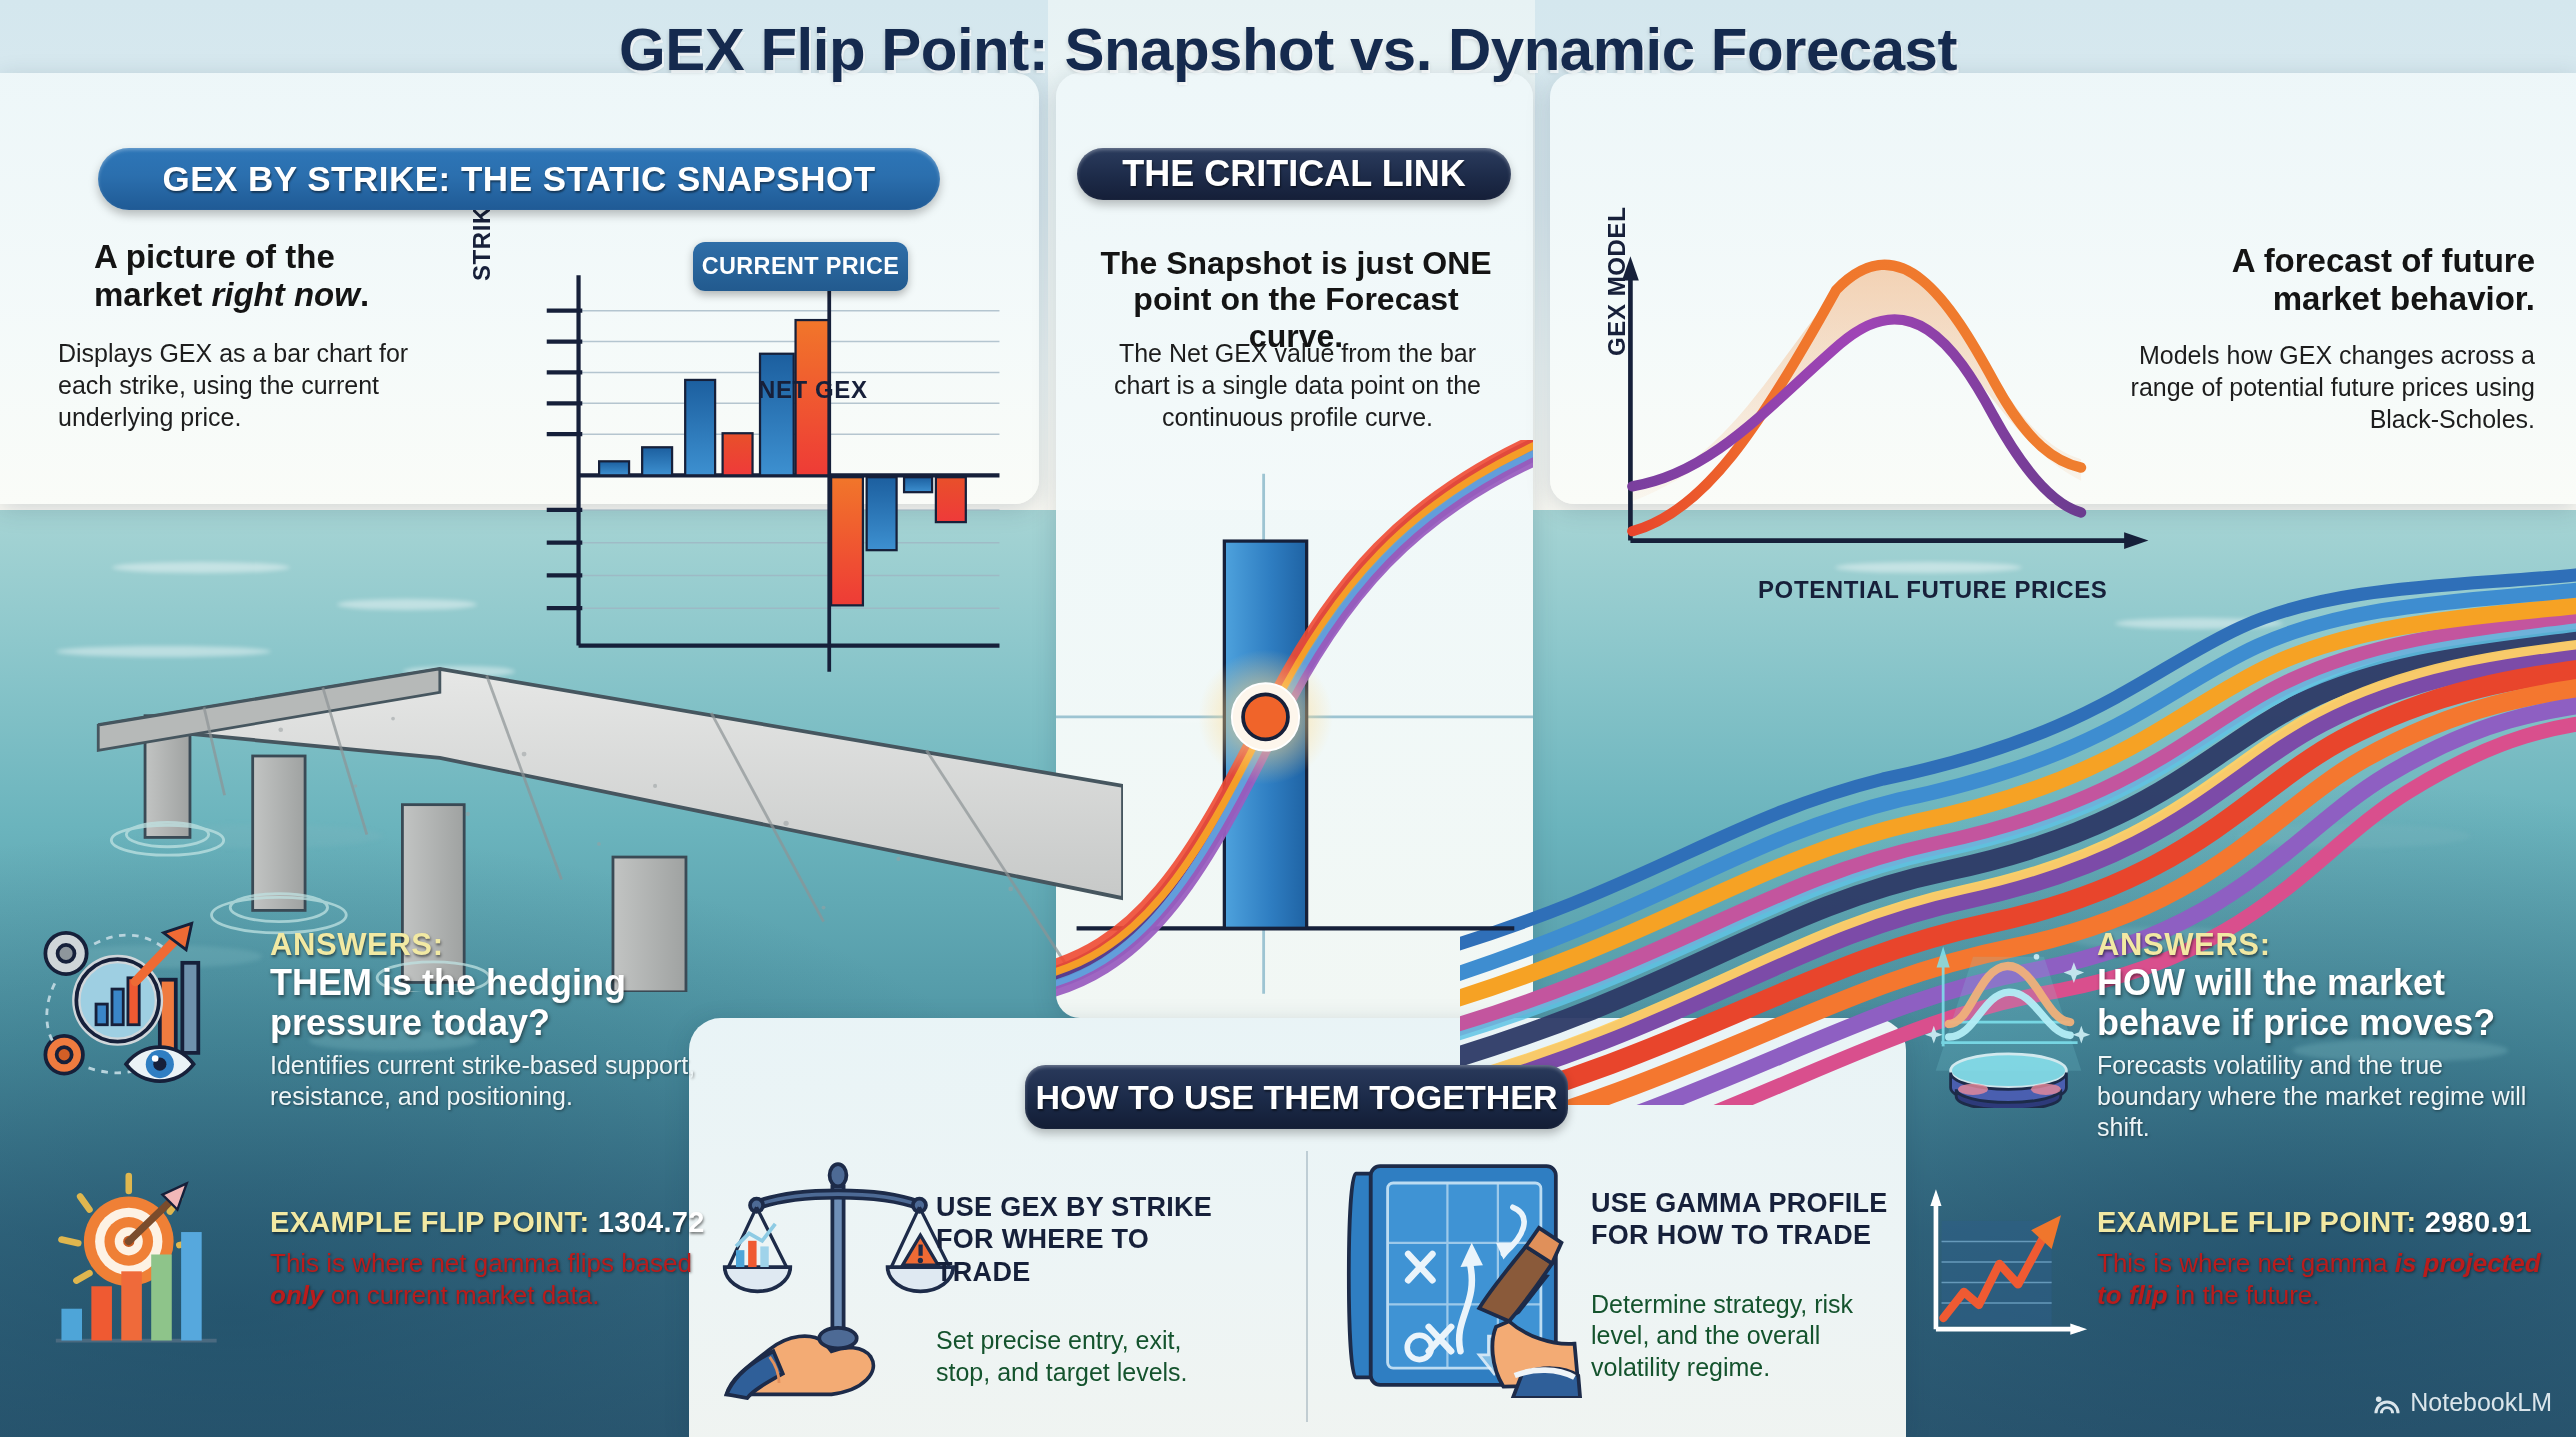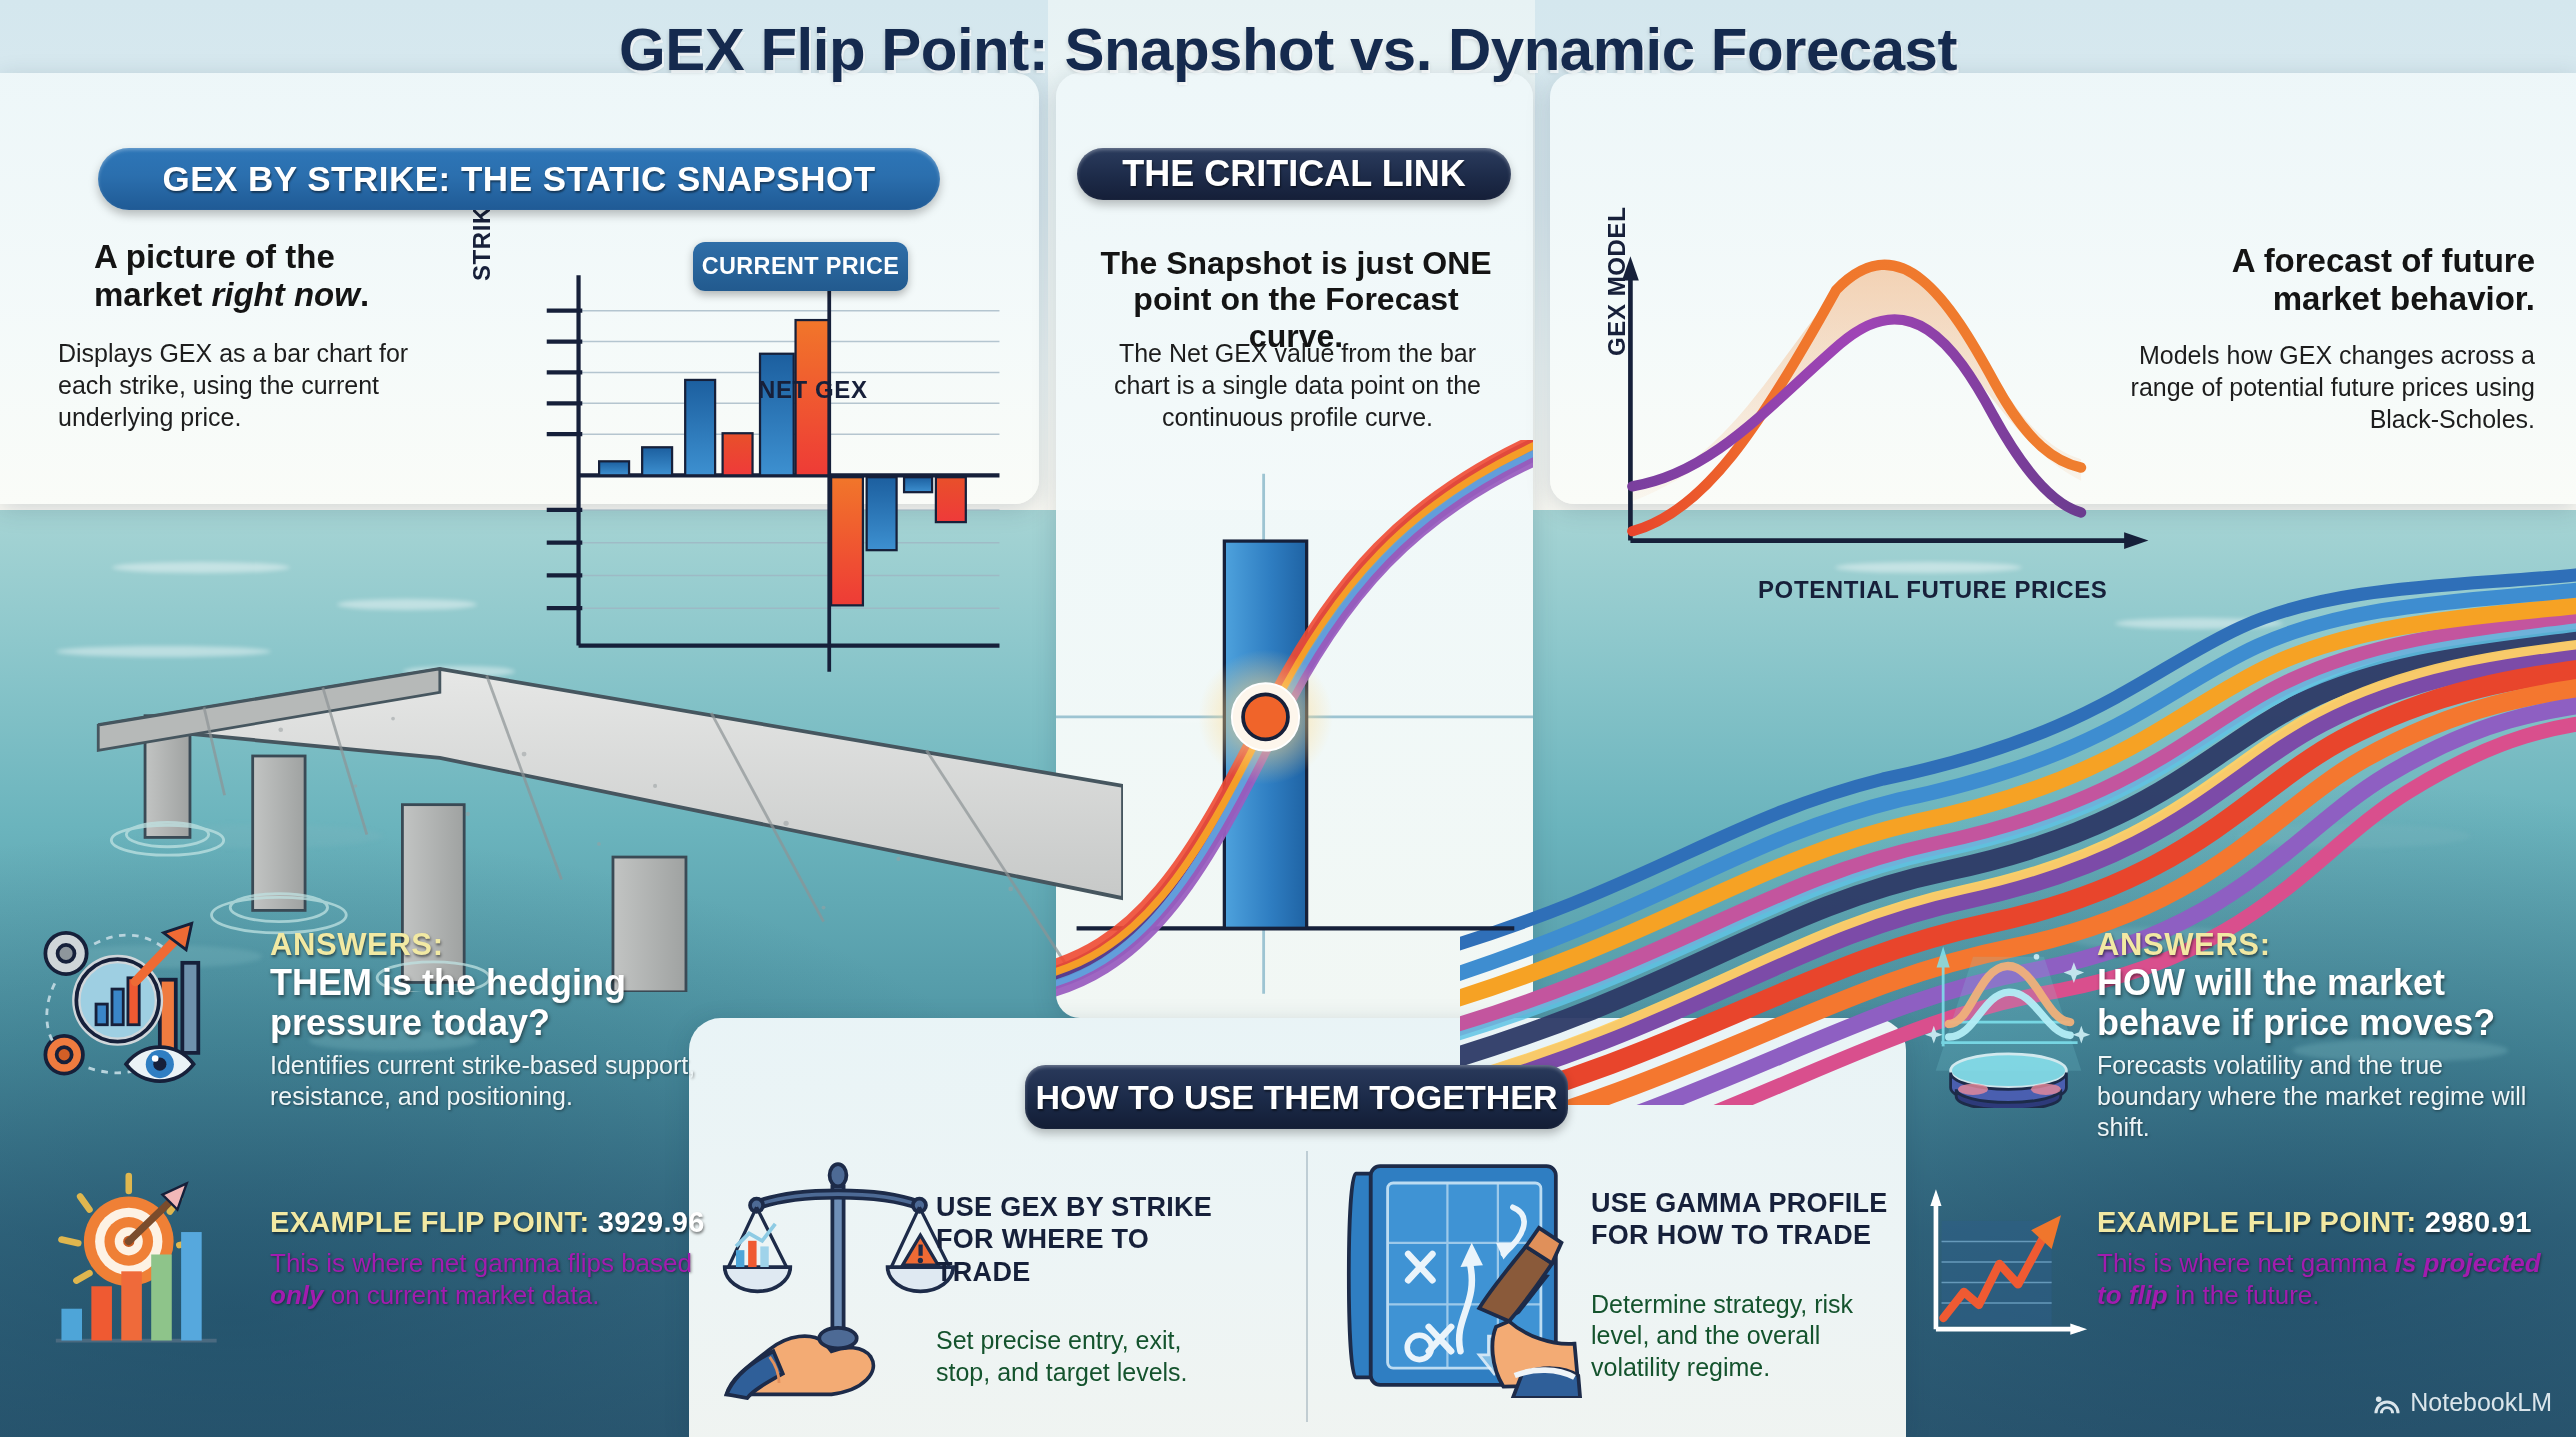--- a/index.html
+++ b/index.html
@@ -141,21 +141,21 @@
   .ans-wrap{ position:absolute; z-index:44;}
   .ans-kicker{ font-size:31px; font-weight:bold; color:#f2e9a3; letter-spacing:0.6px;
                text-shadow:0.9px 1.9px 2.8px rgba(0,0,0,.5); }
   .ans-q{ font-size:36px; font-weight:bold; color:#fff; line-height:1.1;
           text-shadow:0.9px 1.9px 3.7px rgba(0,0,0,.5); }
   .ans-sub{ font-size:25px; color:#eef6f8; line-height:1.25; margin-top:7.5px;
             text-shadow:0.9px 0.9px 2.8px rgba(0,0,0,.45); }
   .flip-line{ font-size:29px; font-weight:bold; color:#f2e9a3; letter-spacing:0.3px;
               text-shadow:0.9px 1.9px 2.8px rgba(0,0,0,.5); }
   .flip-line .num{ color:#ffffff; }
-  .flip-sub{ font-size:26px; color:#a21caf; line-height:1.25; margin-top:7.5px;
+  .flip-sub{ font-size:26px; color:#b91c1c; line-height:1.25; margin-top:7.5px;
              text-shadow:0.9px 0.9px 2.8px rgba(0,0,0,.45); }
   .flip-sub b{ font-weight:bold; } .flip-sub i{ font-style:italic; }
 
   #ans-left  { left:270px;  top:927px; width:431px; }
   #flip-left { left:270px;  top:1206px; width:440px; }
   #ans-right { left:2097px; top:927px; width:440px; }
   #flip-right{ left:2097px; top:1206px; width:449px; }
 
   .ico{ position:absolute; z-index:44; }
   #ico-magnify{ left:20.6px;  top:914px;  width:197px; height:183px;}
@@ -487,21 +487,21 @@
       <rect x="24" y="148" width="22" height="34" fill="#4ea5d8"></rect>
       <rect x="56" y="124" width="22" height="58" fill="#ef5a32"></rect>
       <rect x="88" y="108" width="22" height="74" fill="#ef6a3a"></rect>
       <rect x="120" y="90" width="22" height="92" fill="#8ec48a"></rect>
       <rect x="152" y="66" width="22" height="116" fill="#56a8dd"></rect>
     </g>
   </svg>
 
   <div class="ans-wrap" id="flip-left">
     <div class="flip-line">
-      <span>EXAMPLE FLIP POINT: </span><span class="num">3929.96</span>
+      <span>EXAMPLE FLIP POINT: </span><span class="num">1304.72</span>
     </div>
     <div class="flip-sub">
       <span>This is where net gamma flips based </span><b><i>only</i></b><span> on current market data.</span>
     </div>
   </div>
 
   <svg class="ico" id="ico-holo" viewBox="0 0 196 196">
     <path d="M60,34 L20,156 L176,156 L136,34 Z" fill="#7fd9e6" opacity=".18"></path>
     <g stroke="#7fe3ef" stroke-width="3" opacity=".85" fill="none">
       <line x1="26" y1="126" x2="172" y2="126"></line>

